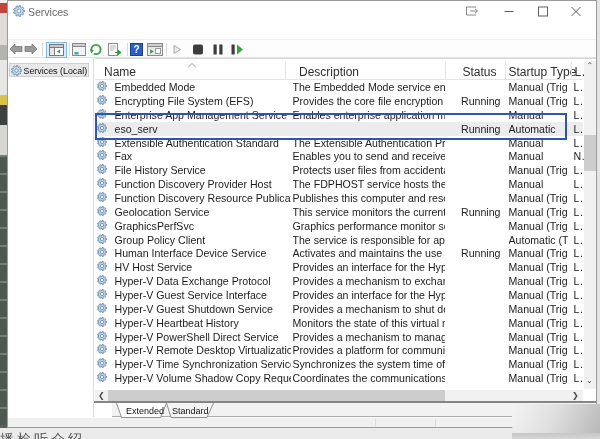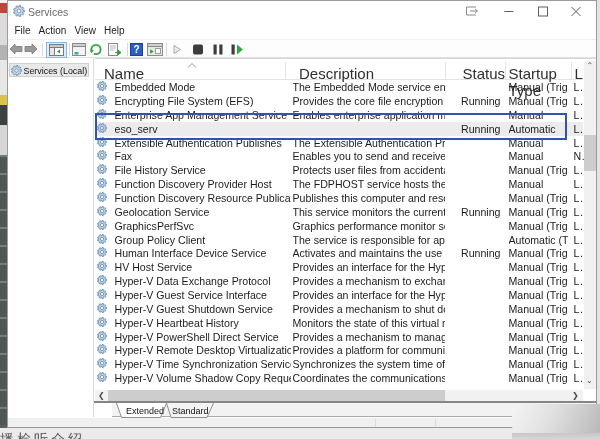--- a/index.html
+++ b/index.html
@@ -30,21 +30,21 @@
 
 
 #lpane { left:0; top:57px; width:86px; height:359px; background:#fff; border-right:1px solid #dcdcdc; }
 #lsel { position:absolute; left:1px; top:5px; width:80px; height:14px; background:#e9e9e9; border:1px solid #d0d0d0; }
 #lsel svg { position:absolute; left:1px; top:1px; }
 #lsel svg path { fill:#cfdeed; stroke:#6b90b4; }
 #lsel .t { position:absolute; left:13.5px; top:2px; font-size:8.9px; color:#111; white-space:nowrap; }
 
 
 #list { left:87px; top:57px; width:501px; height:344px; background:#fff; border-top:1px solid #d8d8d8; }
-#hdr { position:absolute; left:0; top:2px; width:488px; height:19px; background:#fff; border-bottom:1px solid #e4e4e4; font-size:15px; color:#2e2e2e; }
+#hdr { position:absolute; left:0; top:2px; width:488px; height:19px; background:#fff; border-bottom:1px solid #e4e4e4; font-size:12px; color:#2e2e2e; }
 #hdr span { position:absolute; top:4px; }
 .hdiv { position:absolute; top:1px; width:1px; height:17px; background:#e4e4e4; }
 #sortcaret { position:absolute; font-size:8px; color:#777; }
 
 .row { position:absolute; left:0; width:488px; height:13.9px; font-size:10.6px; color:#1c1c1c; white-space:nowrap;padding-left:45px; }
 .row .c { position:absolute; top:1px; display:inline-block; }
 .row .ric { position:absolute; left:2px; top:1px; }
 .row .n { left:19.5px; max-width:176px; overflow:hidden; }
 .row .d { left:197.5px; max-width:152px; overflow:hidden; }
 .row .s { left:366px; max-width:42px; overflow:hidden; }
@@ -110,26 +110,20 @@
   <svg class="abs" style="left:495px;top:5px" width="12" height="11" viewBox="0 0 12 11">
         <path d="M1.5 5.5h9" stroke="#5f5f5f" fill="none"></path>
       </svg>
   <svg class="abs" style="left:529px;top:5px" width="12" height="11" viewBox="0 0 12 11">
         <rect x="1.5" y="1" width="9" height="9" fill="none" stroke="#5f5f5f"></rect>
       </svg>
   <svg class="abs" style="left:562px;top:5px" width="12" height="11" viewBox="0 0 12 11">
         <path d="M1.5 1l9 9M10.5 1l-9 9" stroke="#5f5f5f" fill="none"></path>
       </svg>
 
-  <div class="abs" id="menu">
-    <span style="left:6.5px">File</span>
-        <span style="left:30.5px">Action</span>
-        <span style="left:66.5px">View</span>
-        <span style="left:96px">Help</span>
-  </div>
 
   <div class="abs" id="tbar">
     <svg class="ti" style="left:0px" width="16" height="14" viewBox="0 0 16 14">
           <path d="M7 2L2 7l5 5V9.5h7v-5H7z" fill="#9a9a9a" stroke="#787878" stroke-width="0.8"></path>
         </svg>
     <svg class="ti" style="left:15px" width="16" height="14" viewBox="0 0 16 14">
           <path d="M9 2l5 5-5 5V9.5H2v-5h7z" fill="#9a9a9a" stroke="#787878" stroke-width="0.8"></path>
         </svg>
     <div class="tsep" style="left:34px"></div>
     <div class="ti" style="left:38px;width:21px;height:16px;background:#dcecf9;border:1px solid #86bbe3"></div>
@@ -241,21 +235,21 @@
           <span class="c n">eso_serv</span>
           <span class="c d"></span>
           <span class="c s">Running</span>
           <span class="c t">Automatic</span>
           <span class="c l">L…</span>
         </div>
 <div class="row" style="top:76.5px">
           <span class="ric"><svg class="" width="10" height="10" viewBox="0 0 16 16">
               <path d="M8.00,0.70 L10.50,1.14 L9.85,2.93 L11.47,3.86 L12.69,2.41 L14.32,4.35 L12.68,5.30 L13.32,7.06 L15.19,6.73 L15.19,9.27 L13.32,8.94 L12.68,10.70 L14.32,11.65 L12.69,13.59 L11.47,12.14 L9.85,13.07 L10.50,14.86 L8.00,15.30 L8.00,13.40 L6.15,13.07 L5.50,14.86 L3.31,13.59 L4.53,12.14 L3.32,10.70 L1.68,11.65 L0.81,9.27 L2.68,8.94 L2.68,7.06 L0.81,6.73 L1.68,4.35 L3.32,5.30 L4.53,3.86 L3.31,2.41 L5.50,1.14 L6.15,2.93 L8.00,2.60 Z M10.60,8.00 A2.60,2.60 0 1 0 5.40,8.00 A2.60,2.60 0 1 0 10.60,8.00 Z" fill="#c6d8e9" stroke="#5b82a8" stroke-width="1.2" fill-rule="evenodd"></path>
             </svg></span>
-          <span class="c n">Extensible Authentication Publishes</span>
+          <span class="c n">Extensible Authentication Standard</span>
           <span class="c d">The Extensible Authentication Protocol ...</span>
           <span class="c s"></span>
           <span class="c t">Manual</span>
           <span class="c l">L…</span>
         </div>
 <div class="row" style="top:90.4px">
           <span class="ric"><svg class="" width="10" height="10" viewBox="0 0 16 16">
               <path d="M8.00,0.70 L10.50,1.14 L9.85,2.93 L11.47,3.86 L12.69,2.41 L14.32,4.35 L12.68,5.30 L13.32,7.06 L15.19,6.73 L15.19,9.27 L13.32,8.94 L12.68,10.70 L14.32,11.65 L12.69,13.59 L11.47,12.14 L9.85,13.07 L10.50,14.86 L8.00,15.30 L8.00,13.40 L6.15,13.07 L5.50,14.86 L3.31,13.59 L4.53,12.14 L3.32,10.70 L1.68,11.65 L0.81,9.27 L2.68,8.94 L2.68,7.06 L0.81,6.73 L1.68,4.35 L3.32,5.30 L4.53,3.86 L3.31,2.41 L5.50,1.14 L6.15,2.93 L8.00,2.60 Z M10.60,8.00 A2.60,2.60 0 1 0 5.40,8.00 A2.60,2.60 0 1 0 10.60,8.00 Z" fill="#c6d8e9" stroke="#5b82a8" stroke-width="1.2" fill-rule="evenodd"></path>
             </svg></span>
           <span class="c n">Fax</span>

